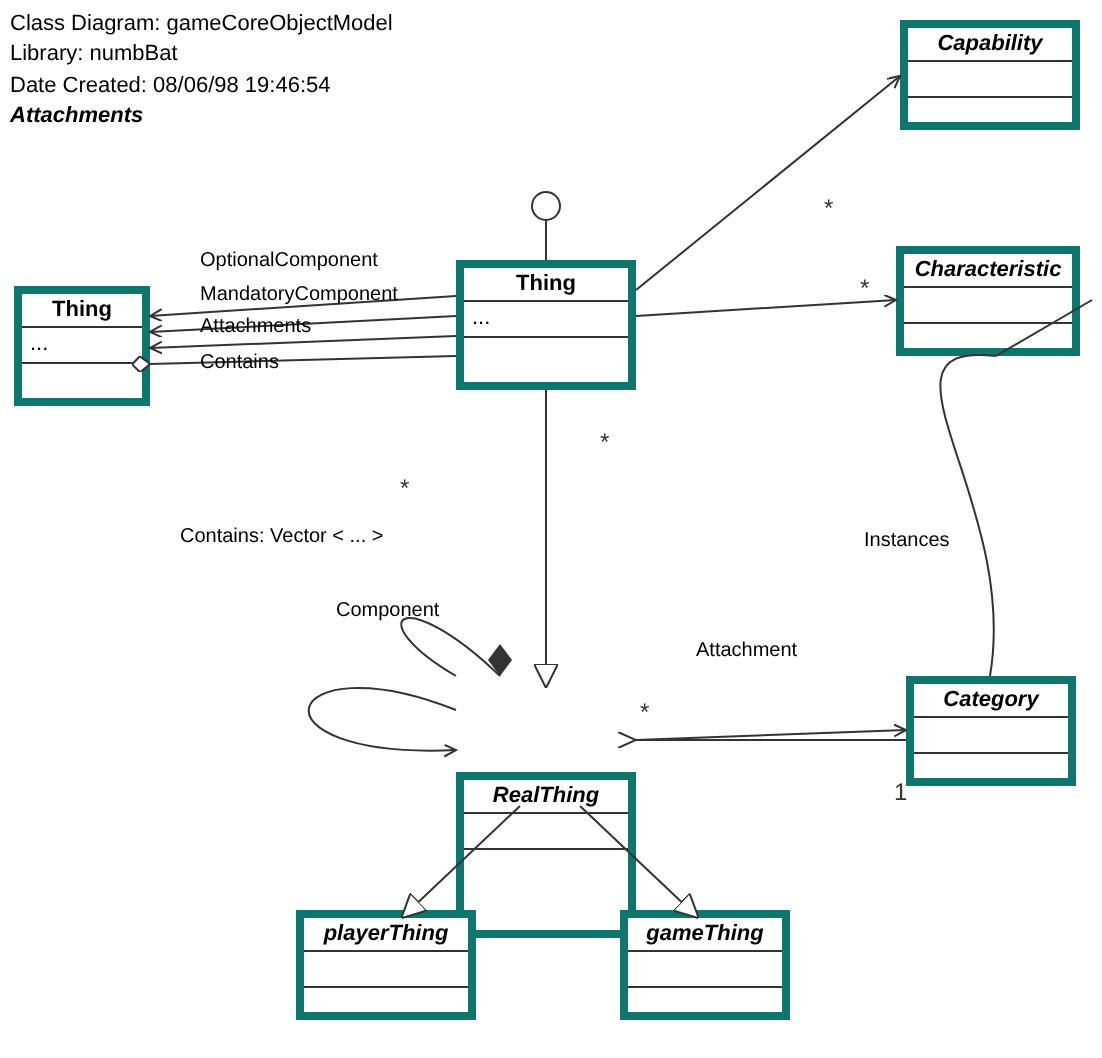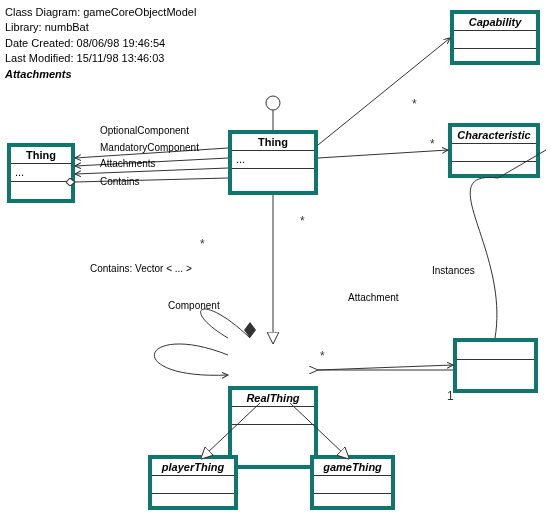--- a/index.html
+++ b/index.html
@@ -60,21 +60,20 @@
       background: transparent;
     }
   </style>
 </head>
 <body>
 
 <div class="info-panel">
   <div>Class Diagram: gameCoreObjectModel</div>
   <div>Library: numbBat</div>
   <div>Date Created: 08/06/98 19:46:54</div>
-  <div>Last Modified: 15/11/98 13:46:03</div>
   <div class="bold-italic">Attachments</div>
 </div>
 
 <div class="uml-class" style="left:7px; top:143px; width:68px; height:60px;">
   <div class="class-name normal">Thing</div>
   <div class="class-attrs">
     <span>...</span>
   </div>
   <div class="class-methods"></div>
 </div>
@@ -99,20 +98,21 @@
   <div class="class-methods"></div>
 </div>
 
 <div class="uml-class" style="left:448px; top:123px; width:92px; height:55px;">
   <div class="class-name">Characteristic</div>
   <div class="class-attrs"></div>
   <div class="class-methods"></div>
 </div>
 
 <div class="uml-class" style="left:453px; top:338px; width:85px; height:55px;">
+  <div class="class-name">Category</div>
   <div class="class-attrs"></div>
   <div class="class-methods"></div>
 </div>
 
 <div class="uml-class" style="left:148px; top:455px; width:90px; height:55px;">
   <div class="class-name">playerThing</div>
   <div class="class-attrs"></div>
   <div class="class-methods"></div>
 </div>
 
@@ -206,18 +206,18 @@
 </div>
 <div class="label" style="left:100px; top:176px;">
   <span>Contains</span>
 </div>
 <div class="label" style="left:90px; top:263px;">
   <span>Contains: Vector &lt; ... &gt;</span>
 </div>
 <div class="label" style="left:168px; top:300px;">
   <span>Component</span>
 </div>
-<div class="label" style="left:348px; top:292px;">
+<div class="label" style="left:348px; top:320px;">
   <span>Attachment</span>
 </div>
 <div class="label" style="left:432px; top:265px;">
   <span>Instances</span>
 </div>
 
 </body></html>

